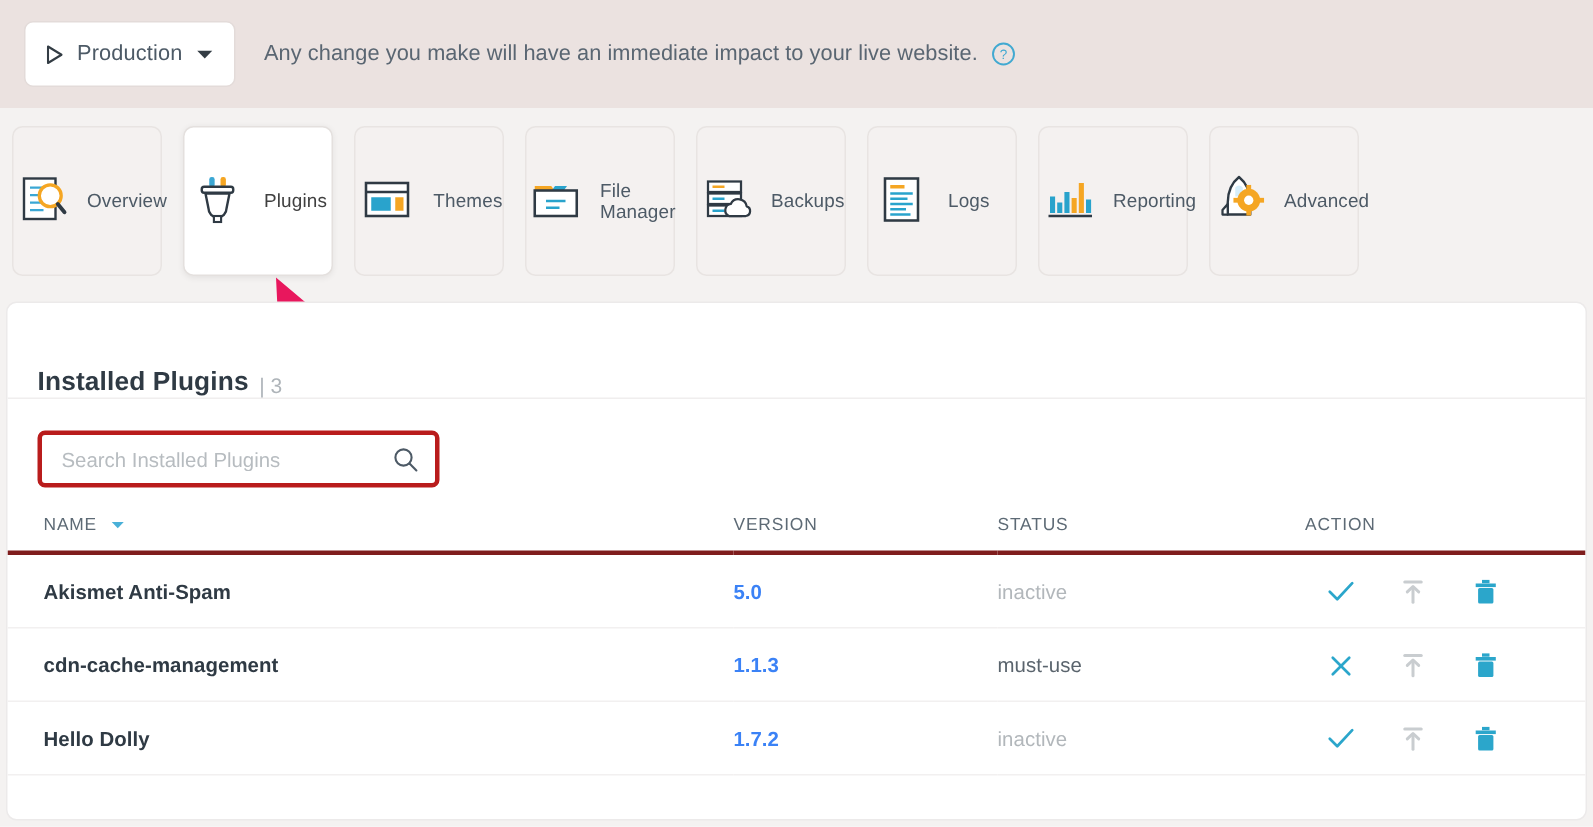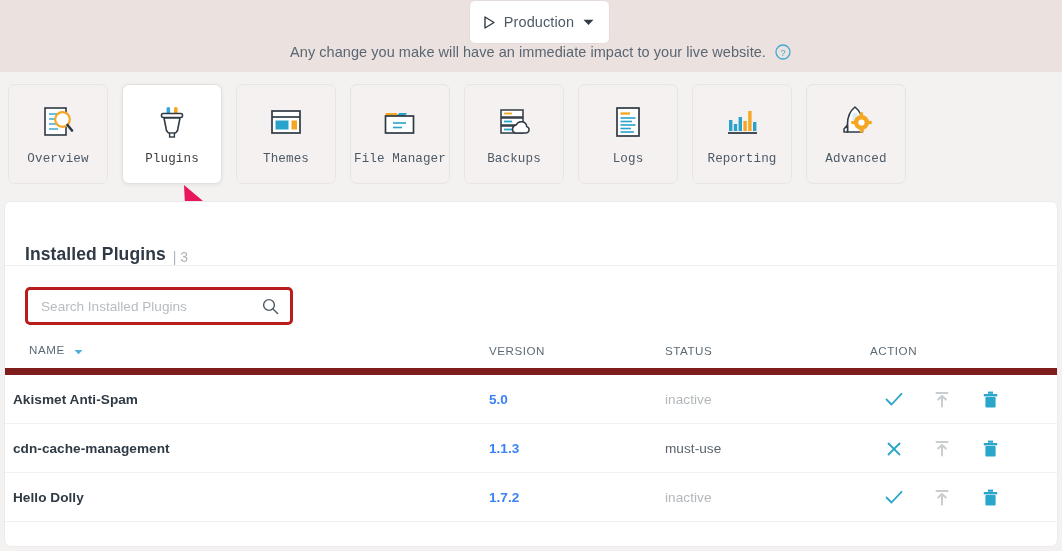--- a/index.html
+++ b/index.html
@@ -9,21 +9,21 @@
     font-family: "Liberation Sans", sans-serif;
     overflow: hidden;
   }
   body { position: relative; }
 
   
   .env-banner {
     position: absolute; left: 0; top: 0;
     width: 1062px; height: 72px;
     background: #ebe2e0;
-    display: flex; align-items: center; flex-direction: column;
+    display: flex; align-items: center;
   }
   .env-select {
     margin-left: 16px;
     width: 141px; height: 44px;
     background: #ffffff;
     border: 1px solid #e3dbd9;
     border-radius: 6px;
     display: flex; align-items: center; justify-content: center;
     gap: 9px;
     cursor: pointer;
@@ -59,25 +59,24 @@
     position: absolute; left: 0; top: 84px;
     width: 1062px; height: 102px;
     display: flex; align-items: flex-start;
     padding-left: 8px; gap: 14px;
   }
   .tab {
     width: 100px; height: 100px;
     background: #f4f1f0;
     border: 1px solid #e8e4e2;
     border-radius: 7px;
-    display: flex; flex-direction: column;
-    align-items: center; justify-content: center;
+    display: flex; flex-direction: row;
+    align-items: center; 
     gap: 9px;
     cursor: pointer;
-    font-family: Liberation Mono, monospace;
   }
   .tab.active {
     background: #ffffff;
     border-color: #e4e0de;
     box-shadow: 0 1px 4px rgba(0,0,0,.07);
   }
   .tab-icon { width: 44px; height: 40px; display:flex; align-items:center; justify-content:center; }
   .tab-label {
     font-size: 12.6px; color: #4d5a66; letter-spacing: .1px;
   }
@@ -132,34 +131,34 @@
   .search-input::placeholder { color: #b7bcc0; }
   .search-icon { display: block; flex: 0 0 auto; }
 
   
   table { width: 100%; border-collapse: collapse; }
   thead th {
     text-align: left;
     font-size: 11.6px; font-weight: normal;
     color: #5d6a75; letter-spacing: .55px;
     padding: 18px 0 11px 0;
-    border-bottom: 7px solid #7f1d1d;
+    border-bottom: 3px solid #7f1d1d;
   }
   th.c-name { padding-left: 24px; width: 484px; }
   th.c-version { width: 176px; }
   th.c-status { width: 205px; }
   th.c-action { width: auto; }
   .sort-caret { display: inline-block; vertical-align: middle; margin-left: 6px; }
 
   tbody td {
     font-size: 13.6px; color: #2f3a44;
     padding: 16px 0 15px 0;
     border-bottom: 1px solid #f2f0f0;
   }
-  td.c-name { padding-left: 8px; font-weight: bold; letter-spacing: .05px; }
+  td.c-name { padding-left: 24px; font-weight: bold; letter-spacing: .05px; }
   td.c-version { color: #3b82f6; font-weight: bold; }
   td.c-status { letter-spacing: .05px; }
   td.c-status.inactive { color: #b2b7bb; }
   td.c-status.muse { color: #5a646d; }
   .action-cell { display: flex; align-items: center; gap: 0; }
   .act-btn {
     width: 48px; display: flex; align-items: center; justify-content: center;
     cursor: pointer; background: none; border: none; padding: 0;
   }
 </style>

